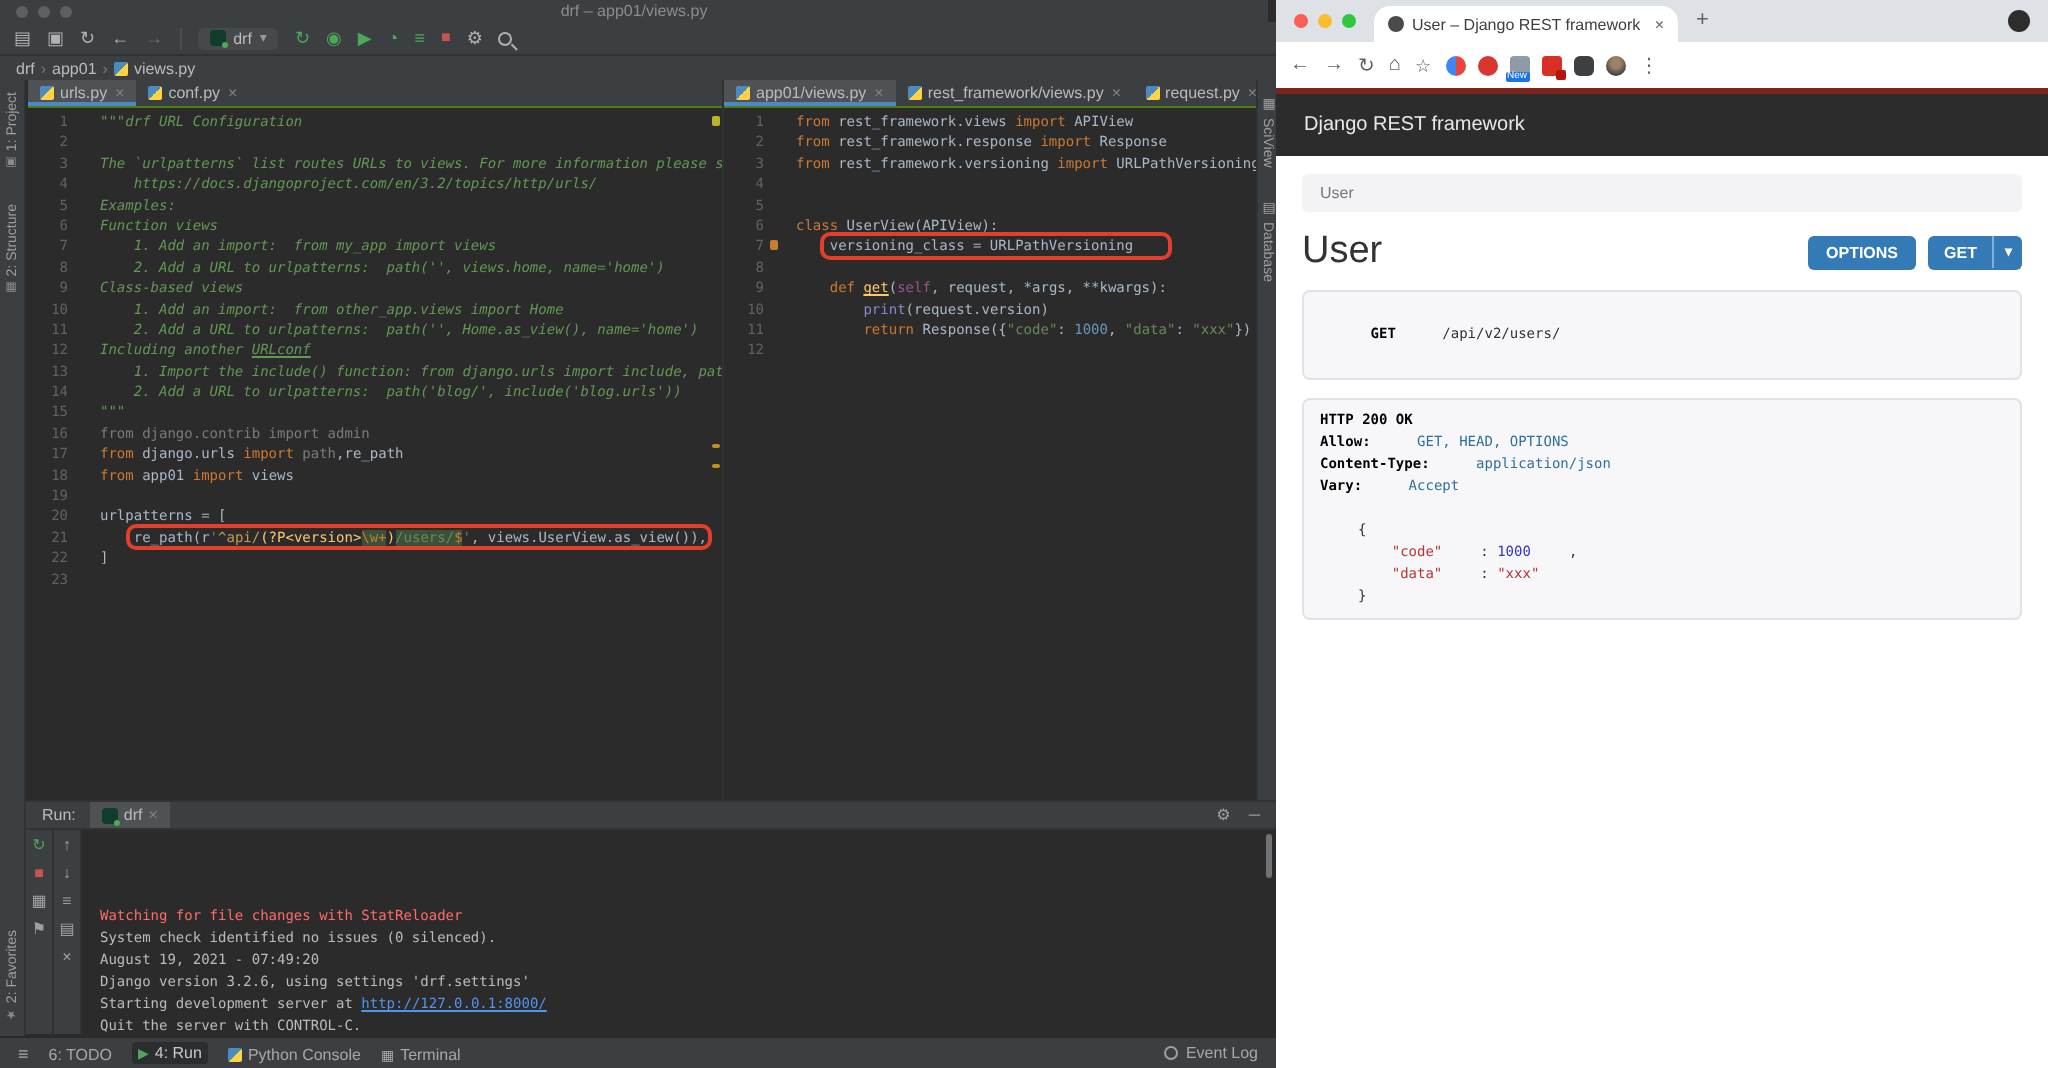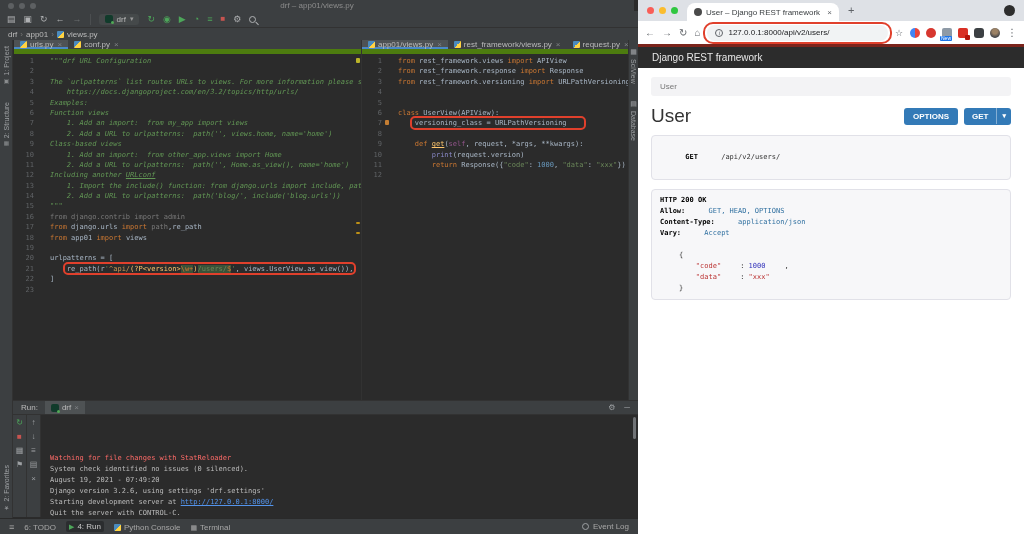--- a/index.html
+++ b/index.html
@@ -47,21 +47,21 @@
 
   .rstrip { position:absolute; top:40px; right:0; width:10px; bottom:134px; background:#3C3F41;
             border-left:1px solid #323232; display:flex; flex-direction:column; align-items:center;
             padding-top:8px; gap:16px; }
   .rstrip .vr { writing-mode:vertical-rl; font-size:7px; color:#9DA0A3; display:flex; align-items:center; gap:3px; }
 
   .editors { position:absolute; left:14px; right:10px; top:40px; height:360px; display:flex; }
   .epane { position:relative; height:100%; }
   .epane.left { width:348px; border-right:1px solid #323232; }
   .epane.right { flex:1; }
-  .edtabs { height:14px; background:#3C3F41; display:flex; border-bottom:5px solid #4d7c0f; }
+  .edtabs { height:14px; background:#3C3F41; display:flex; border-bottom:1px solid #4d7c0f; }
   .ed-tab { display:flex; align-items:center; gap:3px; padding:0 6px; font-size:8px; color:#BBBBBB; }
   .ed-tab .x { color:#7F8285; font-size:8px; margin-left:1px; }
   .ed-tab.active { background:#4E5254; box-shadow:inset 0 -2px 0 var(--tabline,#4A88C7); }
   .ed-body { position:relative; display:flex; height:calc(100% - 15px); overflow:hidden;
              font-family:"DejaVu Sans Mono",monospace; font-size:7px; line-height:10.4px; }
   .gutter { width:28px; flex:none; color:#606366; text-align:right; padding:2px 0 0 0; }
   .gline { height:10.4px; position:relative; padding-right:8px; }
   .gline .gmark { position:absolute; right:1px; top:2px; width:4px; height:5px; background:#C57E33; border-radius:1px; }
   .codecol { flex:1; padding:2px 0 0 8px; white-space:pre; color:#A9B7C6; overflow:hidden; position:relative; }
   .line { height:10.4px; position:relative; }
@@ -136,21 +136,21 @@
   .ext.e1 { border-radius:50%; background:conic-gradient(#E8453C 0 50%, #4285F4 50% 100%); }
   .ext.e2 { border-radius:50%; background:#D7372F; }
   .ext.e3 { background:#8E9AA6; } .ext.e3::after { content:'New'; position:absolute; left:-2px; bottom:-3px;
             background:#1A73E8; color:#fff; font-size:5px; line-height:5px; padding:0 1px; border-radius:1px; }
   .ext.e4 { background:#D93025; } .ext.e4::after { content:''; position:absolute; right:-2px; bottom:-2px;
             width:5px; height:5px; background:#B3140B; border-radius:1px; }
   .ext.puzzle { background:#3c4043; border-radius:3px; }
   .ext.avatar { border-radius:50%; background:radial-gradient(circle at 50% 35%, #9c8265 30%, #3a3f47 75%); }
   .mstrip { height:3px; background:#7B241C; }
 
-  .drf-nav { height:21px; background:var(--drfnav,#2C2C2C); color:#E8E8E8; font-size:10px;
+  .drf-nav { height:31px; background:var(--drfnav,#2C2C2C); color:#E8E8E8; font-size:10px;
              display:flex; align-items:center; padding-left:14px; }
   .drf-crumb { margin:9px 13px 7px; height:19px; background:#F3F3F5; border-radius:3px;
                display:flex; align-items:center; padding-left:9px; font-size:8px; color:#777; }
   .drf-headrow { display:flex; align-items:center; padding:2px 13px 8px; }
   .drf-title { font-size:19px; color:#333; font-weight:400; }
   .drf-btns { margin-left:auto; display:flex; gap:6px; }
   .drfbtn { background:var(--drfblue,#337AB7); color:#fff; font-size:8px; font-weight:bold;
             padding:4px 9px; border-radius:3px; display:flex; align-items:center; }
   .drfbtn.split { padding:0; }
   .drfbtn.split .seg { padding:4px 8px; } .drfbtn.split .car { padding:4px 5px; border-left:1px solid rgba(255,255,255,.4); font-size:7px; }
@@ -397,27 +397,20 @@
       </div>
       <span class="bplus">+</span>
       <span class="tabright"></span>
     </div>
 
     <div class="btoolbar">
       <span class="bicon">←</span>
       <span class="bicon">→</span>
       <span class="bicon">↻</span>
       <span class="bicon">⌂</span>
-      <span class="urlwrap">
-        <span class="urlpill">
-          <span class="info-i">i</span>
-          <span>127.0.0.1:8000/api/v2/users/</span>
-        </span>
-        <span class="url-redbox"></span>
-      </span>
       <span class="bicon" style="font-size:9px">☆</span>
       <span class="exts">
           <span class="ext e1"></span>
           <span class="ext e2"></span>
           <span class="ext e3"></span>
           <span class="ext e4"></span>
           <span class="ext puzzle"></span>
           <span class="ext avatar"></span>
         </span>
       <span class="bicon">⋮</span>

